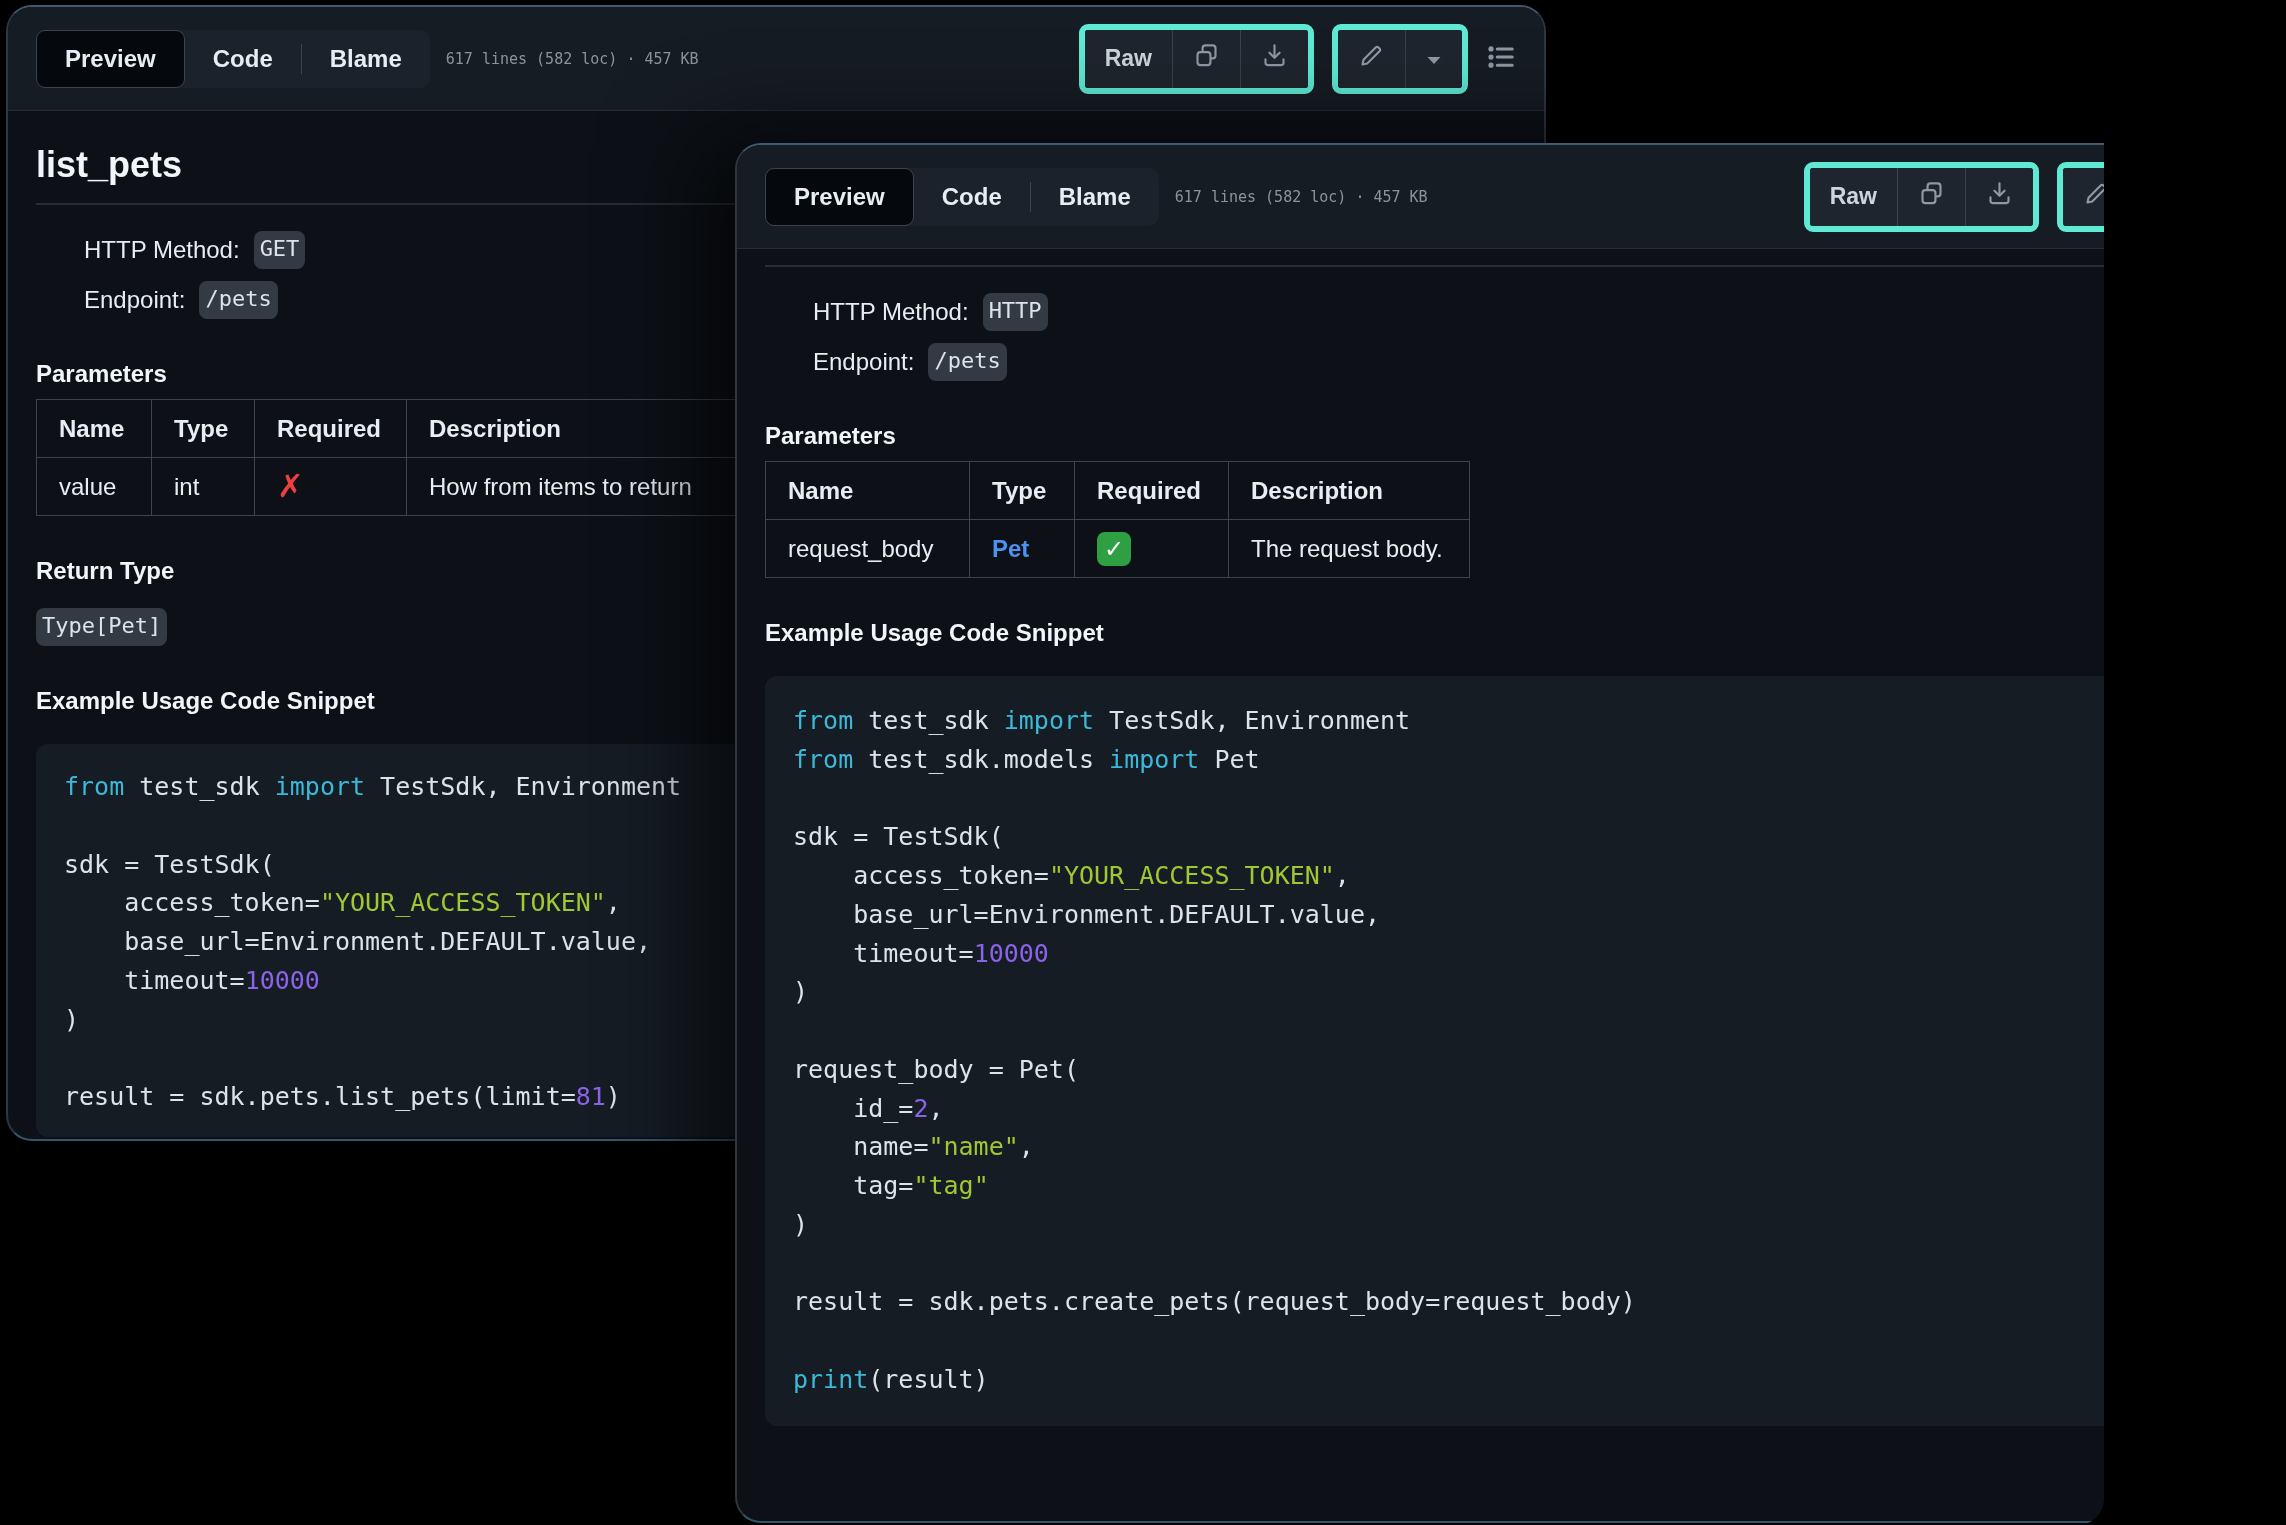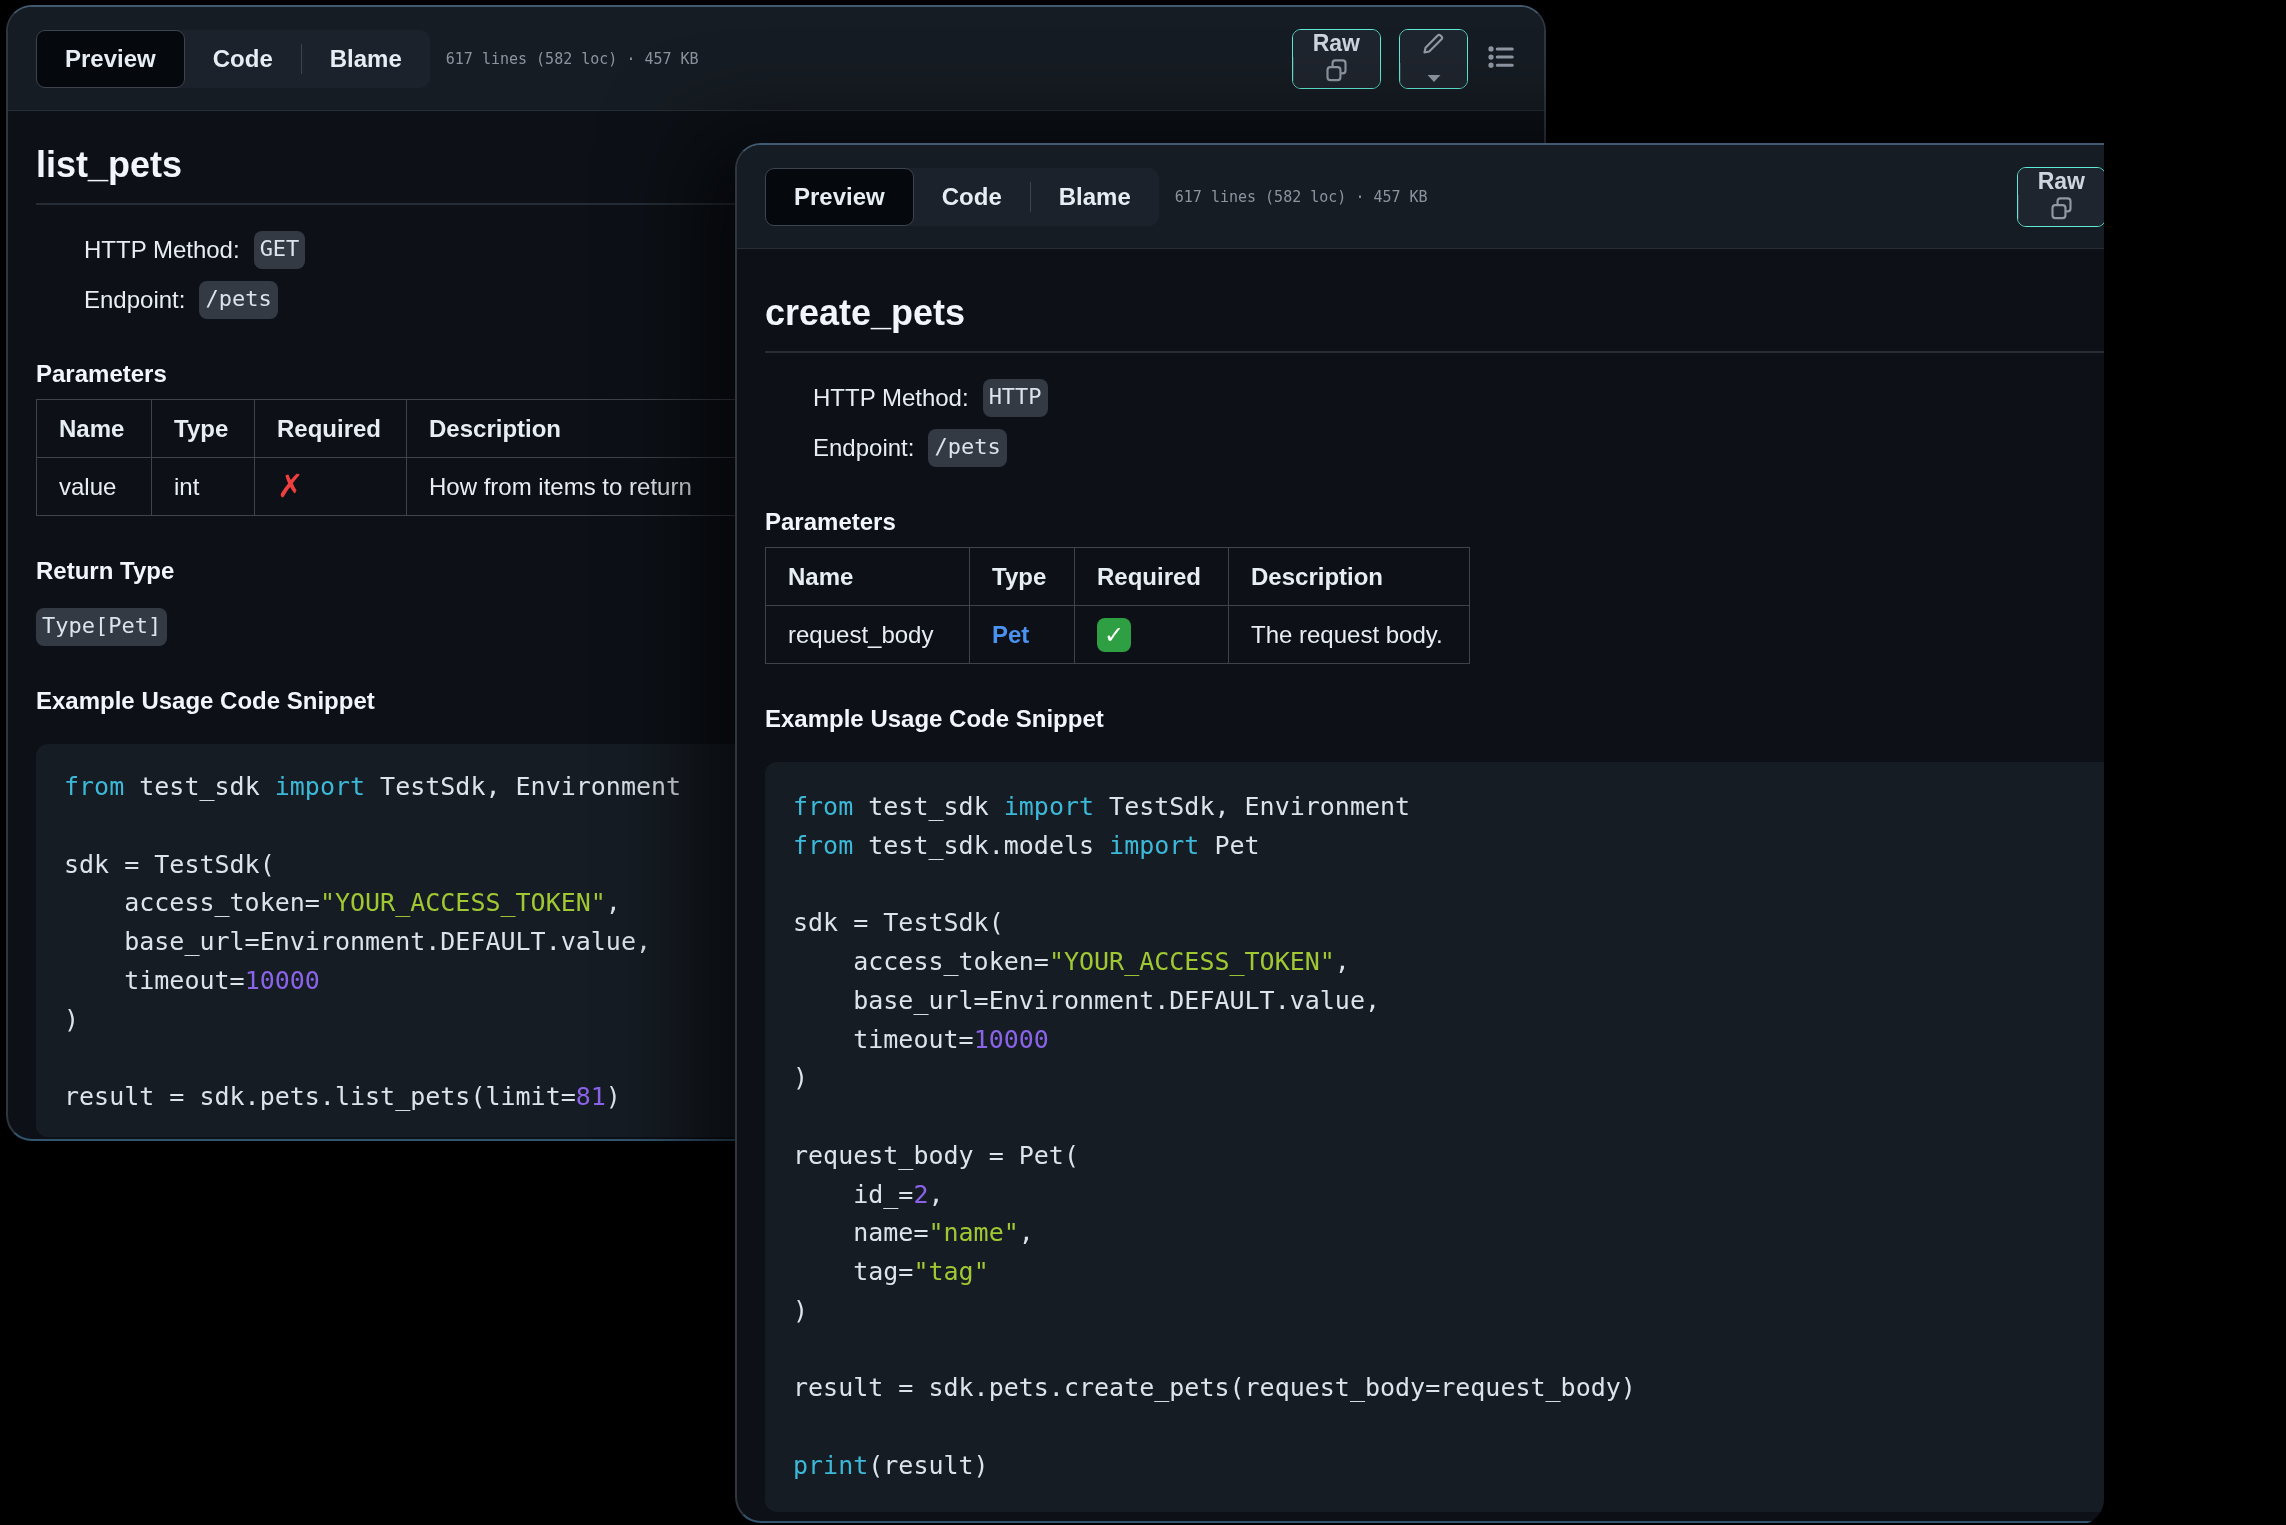--- a/index.html
+++ b/index.html
@@ -12,21 +12,21 @@
 
   .filebar{height:104px;background:#161c23;border-bottom:1px solid #262d36;display:flex;align-items:center;
            padding:0 28px;gap:16px;box-sizing:border-box;}
   .seg{display:flex;align-items:center;height:58px;background:#1c222b;border-radius:10px;}
   .tab{font-family:"Liberation Sans",sans-serif;font-size:24px;font-weight:700;color:#e6edf3;background:none;
        border:none;padding:0 28px;height:58px;cursor:pointer;}
   .tab.active{background:#05080d;border:1px solid #3d444d;border-radius:9px;box-sizing:border-box;}
   .tabdiv{width:1px;height:30px;background:#3d444d;}
   .stats{font-family:"DejaVu Sans Mono","Liberation Mono",monospace;font-size:15px;color:#8b949e;white-space:pre;}
   .rightbar{margin-left:auto;display:flex;align-items:center;gap:18px;}
-  .btngroup{display:flex;height:58px;border:1px solid #5eead4;border-radius:9px;overflow:hidden;background:#1f252e;flex-direction:column;}
+  .btngroup{display:flex;height:58px;border:6px solid #5eead4;border-radius:9px;overflow:hidden;background:#1f252e;}
   .btnseg{display:flex;align-items:center;justify-content:center;padding:0 20px;border:none;
           border-left:1px solid #3a414b;color:#cdd5dd;font-family:"Liberation Sans",sans-serif;
           font-size:23px;font-weight:700;background:#1f252e;cursor:pointer;height:100%;}
   .btnseg:first-child{border-left:none;}
   .iconbtn{background:none;border:none;padding:0;cursor:pointer;display:flex;align-items:center;}
   svg.ic{stroke:#8f98a3;fill:none;stroke-width:1.9;stroke-linecap:round;stroke-linejoin:round;}
 
   .content{padding:0 28px;}
   .doc-title{font-size:36px;font-weight:700;color:#f0f6fc;margin:42px 0 0;line-height:44px;}
   .back .doc-title{margin-top:32px;}
@@ -216,21 +216,20 @@
                 <circle cx="4" cy="12" r="0.9" fill="#8f98a3"></circle>
                 <circle cx="4" cy="18.5" r="0.9" fill="#8f98a3"></circle>
                 <path d="M9 5.5h12M9 12h12M9 18.5h12"></path>
               </svg>
           </span>
         </button>
       </div>
     </header>
 
     <div class="content">
-      <h1 class="doc-title">create_pets</h1>
       <hr class="rule">
       <div class="kv">
         <div class="kv-item">
           <span>HTTP Method:</span>
           <span class="codechip">HTTP</span>
         </div>
         <div class="kv-item">
           <span>Endpoint:</span>
           <span class="codechip">/pets</span>
         </div>

